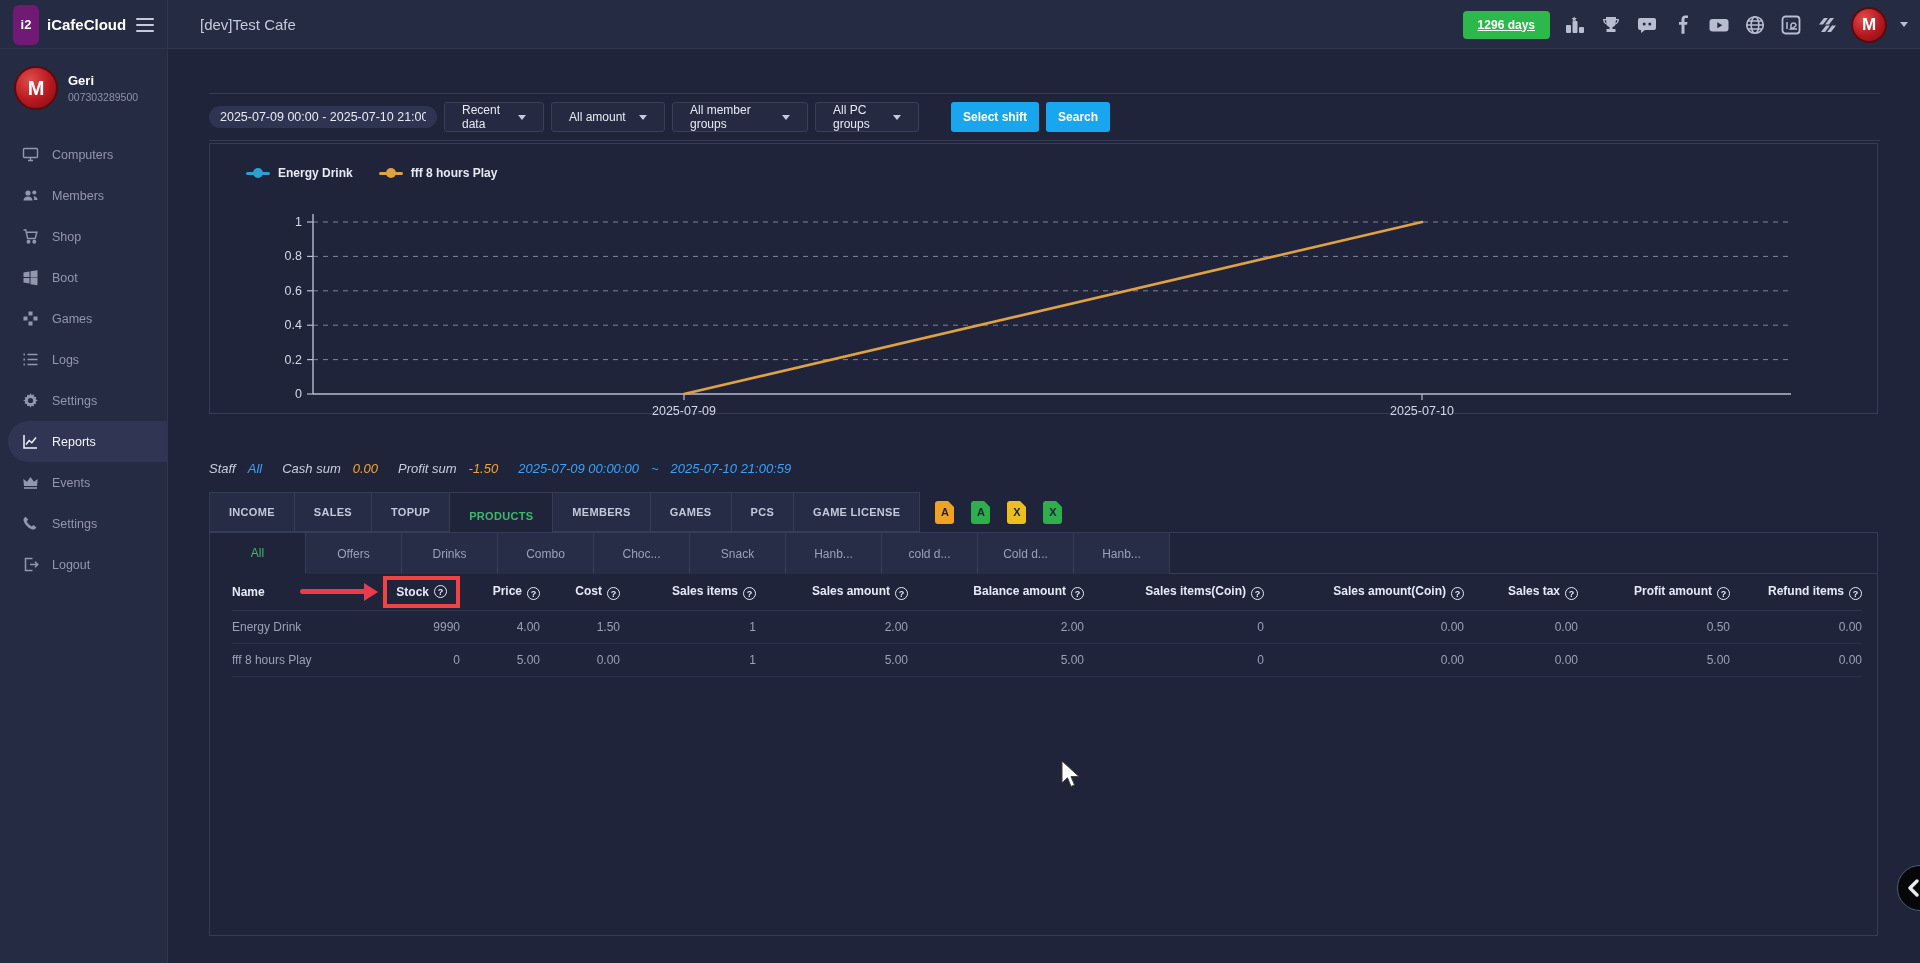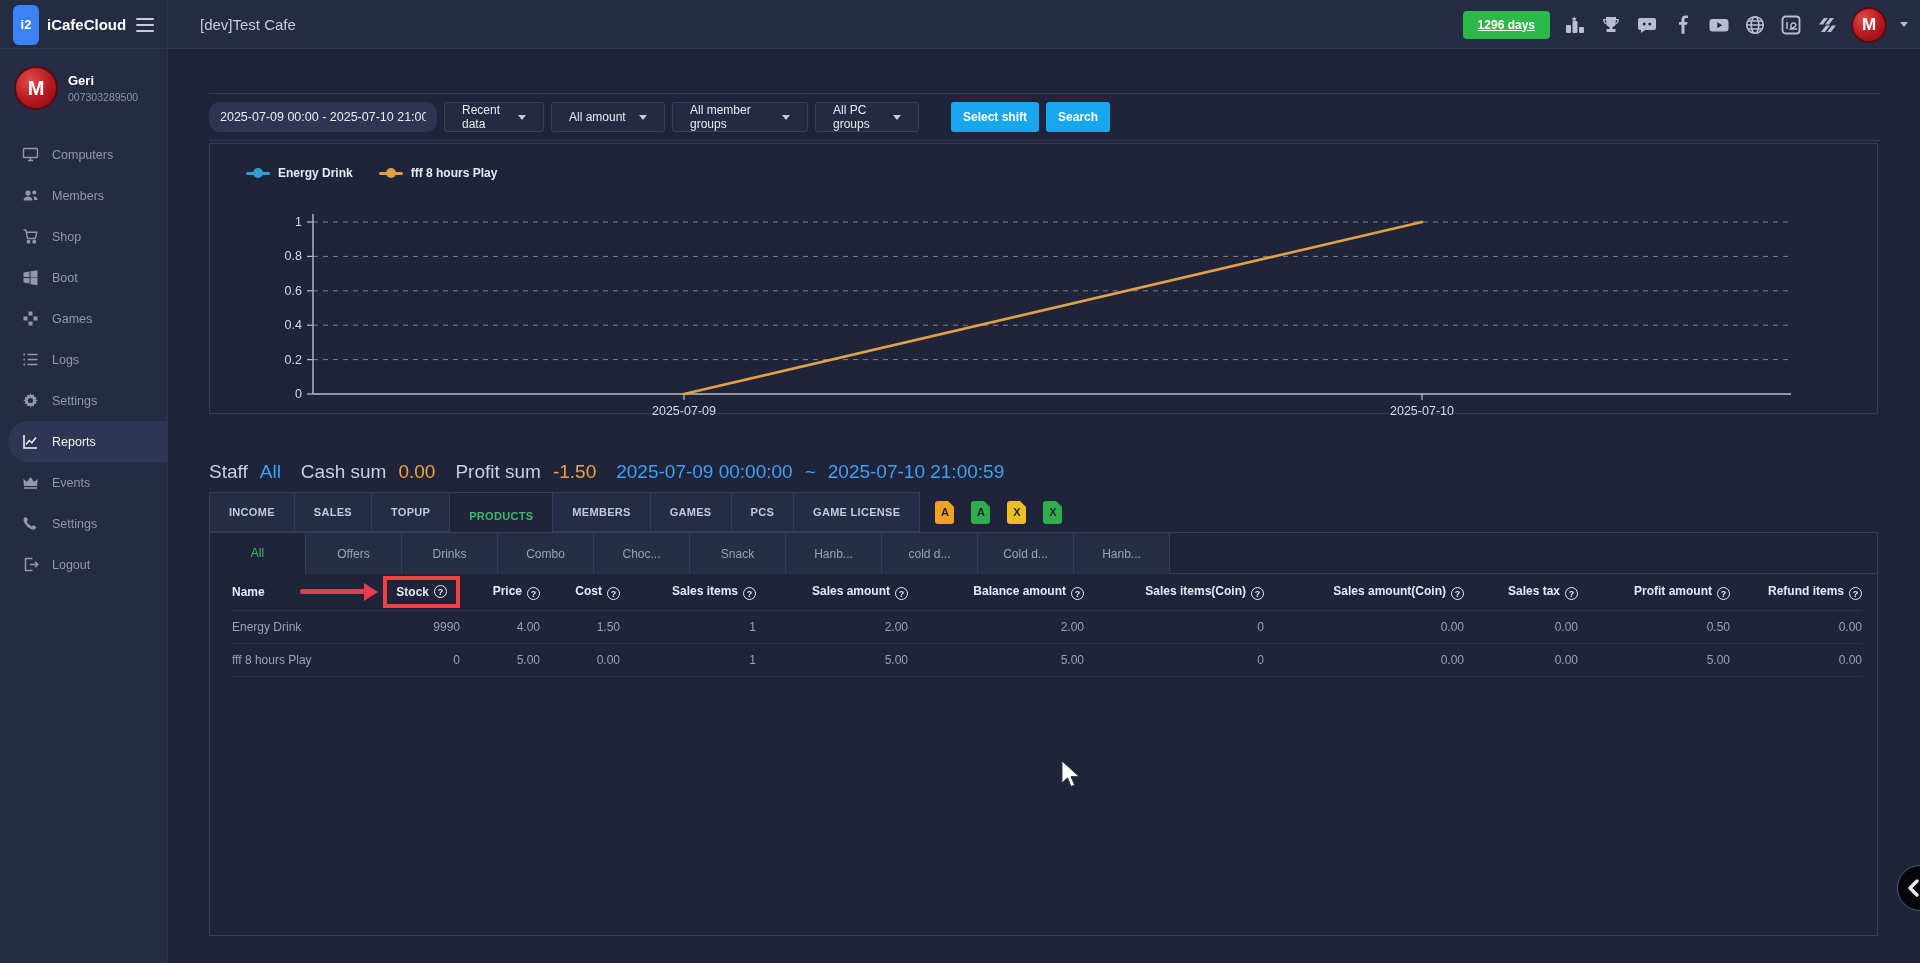--- a/index.html
+++ b/index.html
@@ -4,21 +4,21 @@
 <style>
   * { margin:0; padding:0; box-sizing:border-box; }
   html,body { width:1920px; height:963px; overflow:hidden; background:#20243a;
               font-family:"Liberation Sans", sans-serif; }
 
   
   .topbar { position:absolute; left:0; top:0; width:1920px; height:49px;
             background:#262b44; border-bottom:1px solid #30354f; z-index:5; }
   .brand-zone { position:absolute; left:0; top:0; width:168px; height:49px;
                 border-right:1px solid #30354f; display:flex; align-items:center; padding:0 13px; }
-  .logo-sq { width:26px; height:40px; border-radius:6px; background:#3b82f6; color:#fff;
+  .logo-sq { width:26px; height:40px; border-radius:6px; background:#701a75; color:#fff;
              font-weight:bold; font-size:13px; display:flex; align-items:center; justify-content:center; }
   .brand-name { color:#fff; font-weight:bold; font-size:15px; margin-left:8px; }
   .burger { margin-left:auto; display:flex; flex-direction:column; gap:4px; cursor:pointer; }
   .burger span { width:18px; height:2px; background:#c7cada; border-radius:1px; }
   .cafe-title { position:absolute; left:200px; top:0; line-height:49px; color:#c7cada; font-size:15px; }
   .tb-right { position:absolute; right:12px; top:0; height:49px; display:flex; align-items:center; gap:13px; }
   .days-badge { background:#2db84c; color:#fff; font-weight:bold; font-size:12px;
                 border-radius:4px; padding:7px 15px; cursor:pointer;text-decoration:underline; }
   .tb-ic { width:23px; height:23px; color:#b9bdd1; display:flex; align-items:center; justify-content:center; cursor:pointer; }
   .tb-ic svg { width:22px; height:22px; }
@@ -43,21 +43,21 @@
   .menu li .mi svg { width:17px; height:17px; }
   .menu li.active { margin-left:8px; padding-left:14px; background:#2f3553;
                     border-radius:22px 0 0 22px; color:#f2f4fb; }
 
   
   .main { position:absolute; left:168px; top:49px; width:1752px; height:914px; background:#20243a; }
 
   .filters { position:absolute; top:44px; left:41px; width:1671px;
              border-top:1px solid #363b58; border-bottom:1px solid #363b58;
              padding:8px 0; display:flex; gap:7px; align-items:center; }
-  .date-input { width:228px; height:30px; background:#2e3452; border:none; border-radius:11px;
+  .date-input { width:228px; height:22px; background:#2e3452; border:none; border-radius:11px;
                 color:#e8eaf2; font-size:12.5px; padding:0 11px; font-family:inherit; }
   .sel { height:30px; background:#252a42; border:1px solid #3a3f58; border-radius:3px;
          color:#e8eaf2; font-size:12px; display:flex; align-items:center;
          justify-content:space-between; padding:0 17px; cursor:pointer; }
   .sel .tri { width:0; height:0; border-left:4px solid transparent; border-right:4px solid transparent;
               border-top:5px solid #c7cada; margin-left:8px; }
   .btn { height:30px; background:#18a7ef; border:none; border-radius:3px; color:#fff;
          font-weight:bold; font-size:12px; padding:0 12px; cursor:pointer; font-family:inherit; }
   .btn.shift { margin-left:25px; }
 
@@ -68,21 +68,21 @@
   .legend-item { display:flex; align-items:center; gap:8px; cursor:pointer; }
   .lg-line { width:24px; height:3px; border-radius:2px; position:relative;
              display:flex; align-items:center; justify-content:center; }
   .lg-dot { width:10px; height:10px; border-radius:50%; }
   .legend-item span.lg-text { color:#e8eaf2; font-size:12px; font-weight:bold; }
   #plot-svg { position:absolute; left:0; top:0; }
   #plot-svg text { font-family:"Liberation Sans", sans-serif; }
 
   
   .summary { position:absolute; top:412px; left:41px; display:flex; align-items:center;
-             gap:12px; font-size:19px; color:#c9cede; }
+             gap:12px; font-size:13px; color:#c9cede;font-style:italic; }
   .summary .v-blue { color:#3da1f5; }
   .summary .v-orange { color:#f0a33c; }
   .summary .lbl { margin-left:8px; }
 
   
   .tabs-row { position:absolute; top:443px; left:41px; height:40px; display:flex; align-items:flex-start;text-align:right; }
   .rtab { height:40px; background:#272c46; border:1px solid #363b58; border-left:none;
           display:flex; align-items:center; padding:0 19px; color:#c3c8da;
           font-size:11px; font-weight:bold; letter-spacing:.3px; cursor:pointer; }
   .rtab:first-child { border-left:1px solid #363b58; }

